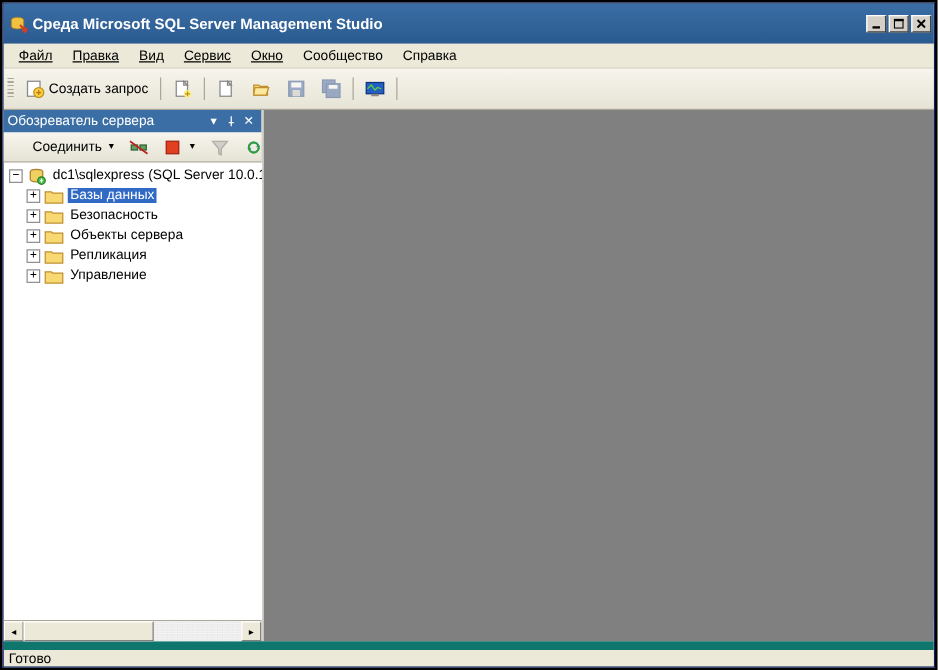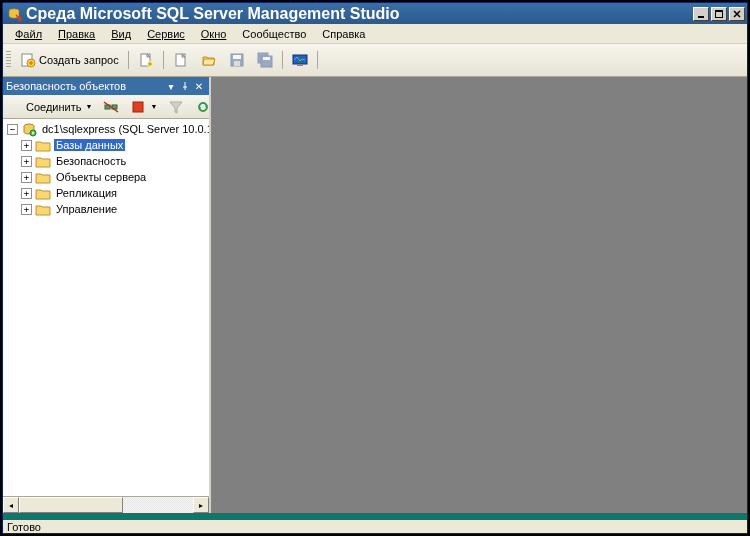--- a/index.html
+++ b/index.html
@@ -14,28 +14,28 @@
   }
   .window {
     position: absolute;
     left: 2px; top: 2px; right: 2px; bottom: 2px;
     background: #ece9d8;
     border: 1px solid #0a246a;
     display: flex;
     flex-direction: column;
   }
   .titlebar {
-    height: 21px;
+    height: 32px;
     background: linear-gradient(to bottom, #3a6ea5 0%, #2a5a8f 100%);
     color: #fff;
     display: flex;
     align-items: center;
     padding: 0 2px 0 3px;
     font-weight: bold;
-    font-size: 16px;
+    font-size: 12px;
   }
   .titlebar .app-icon {
     width: 16px; height: 16px;
     margin-right: 4px;
     display: inline-flex; align-items: center; justify-content: center;
   }
   .titlebar .title-text { flex: 1; }
   .titlebar .win-btns { display: flex; gap: 2px; }
   .titlebar .win-btn {
     width: 16px; height: 14px;
@@ -341,21 +341,21 @@
           </svg>
       </span>
     </div>
     <div class="sep"></div>
   </div>
 
   <div class="body-area">
 
     <div class="object-explorer">
       <div class="panel-header">
-        <span class="panel-title">Безопасность объектов</span>
+        <span class="panel-title">Обозреватель сервера</span>
         <span class="panel-btn">▾</span>
         <span class="panel-btn">
           <svg width="10" height="10">
               <path d="M5 1v5M3 6h4M5 6v3" stroke="#fff" stroke-width="1"></path>
             </svg>
         </span>
         <span class="panel-btn">✕</span>
       </div>
 
       <div class="panel-toolbar">

